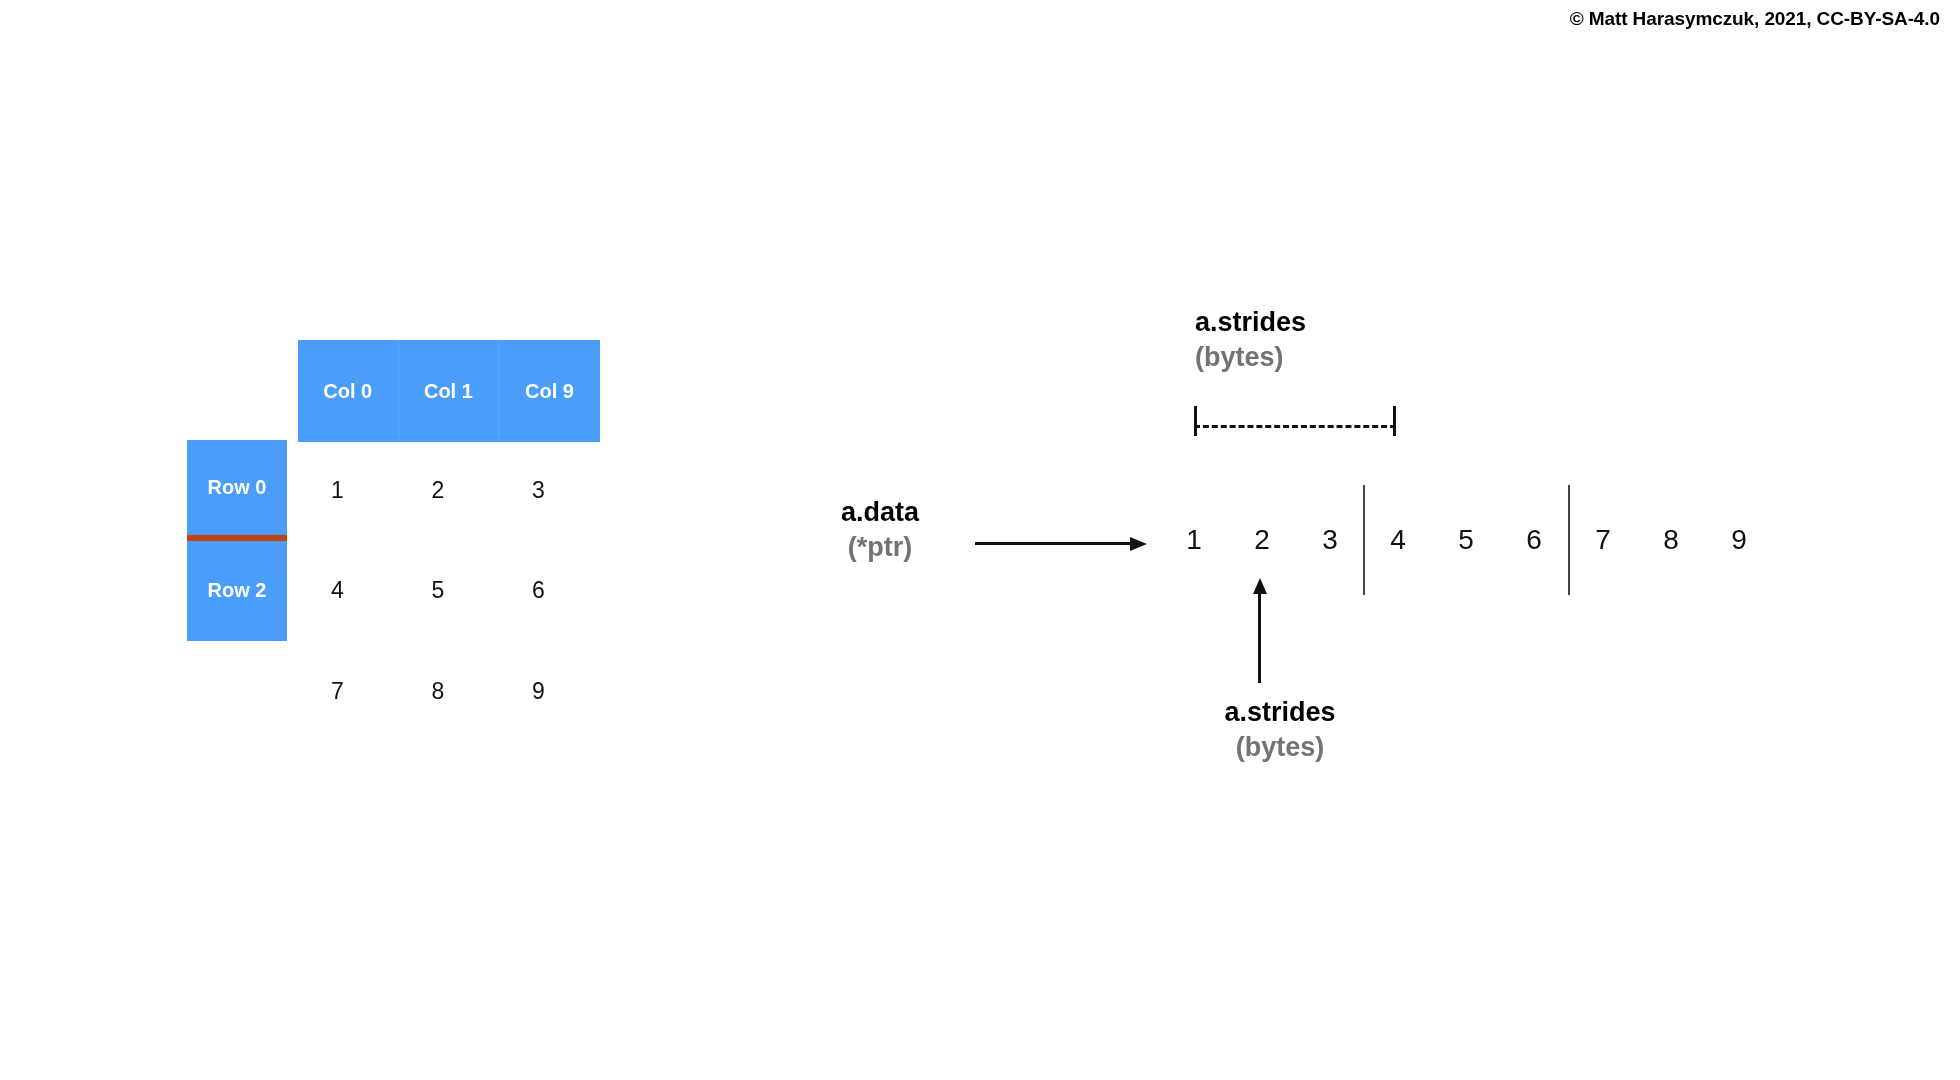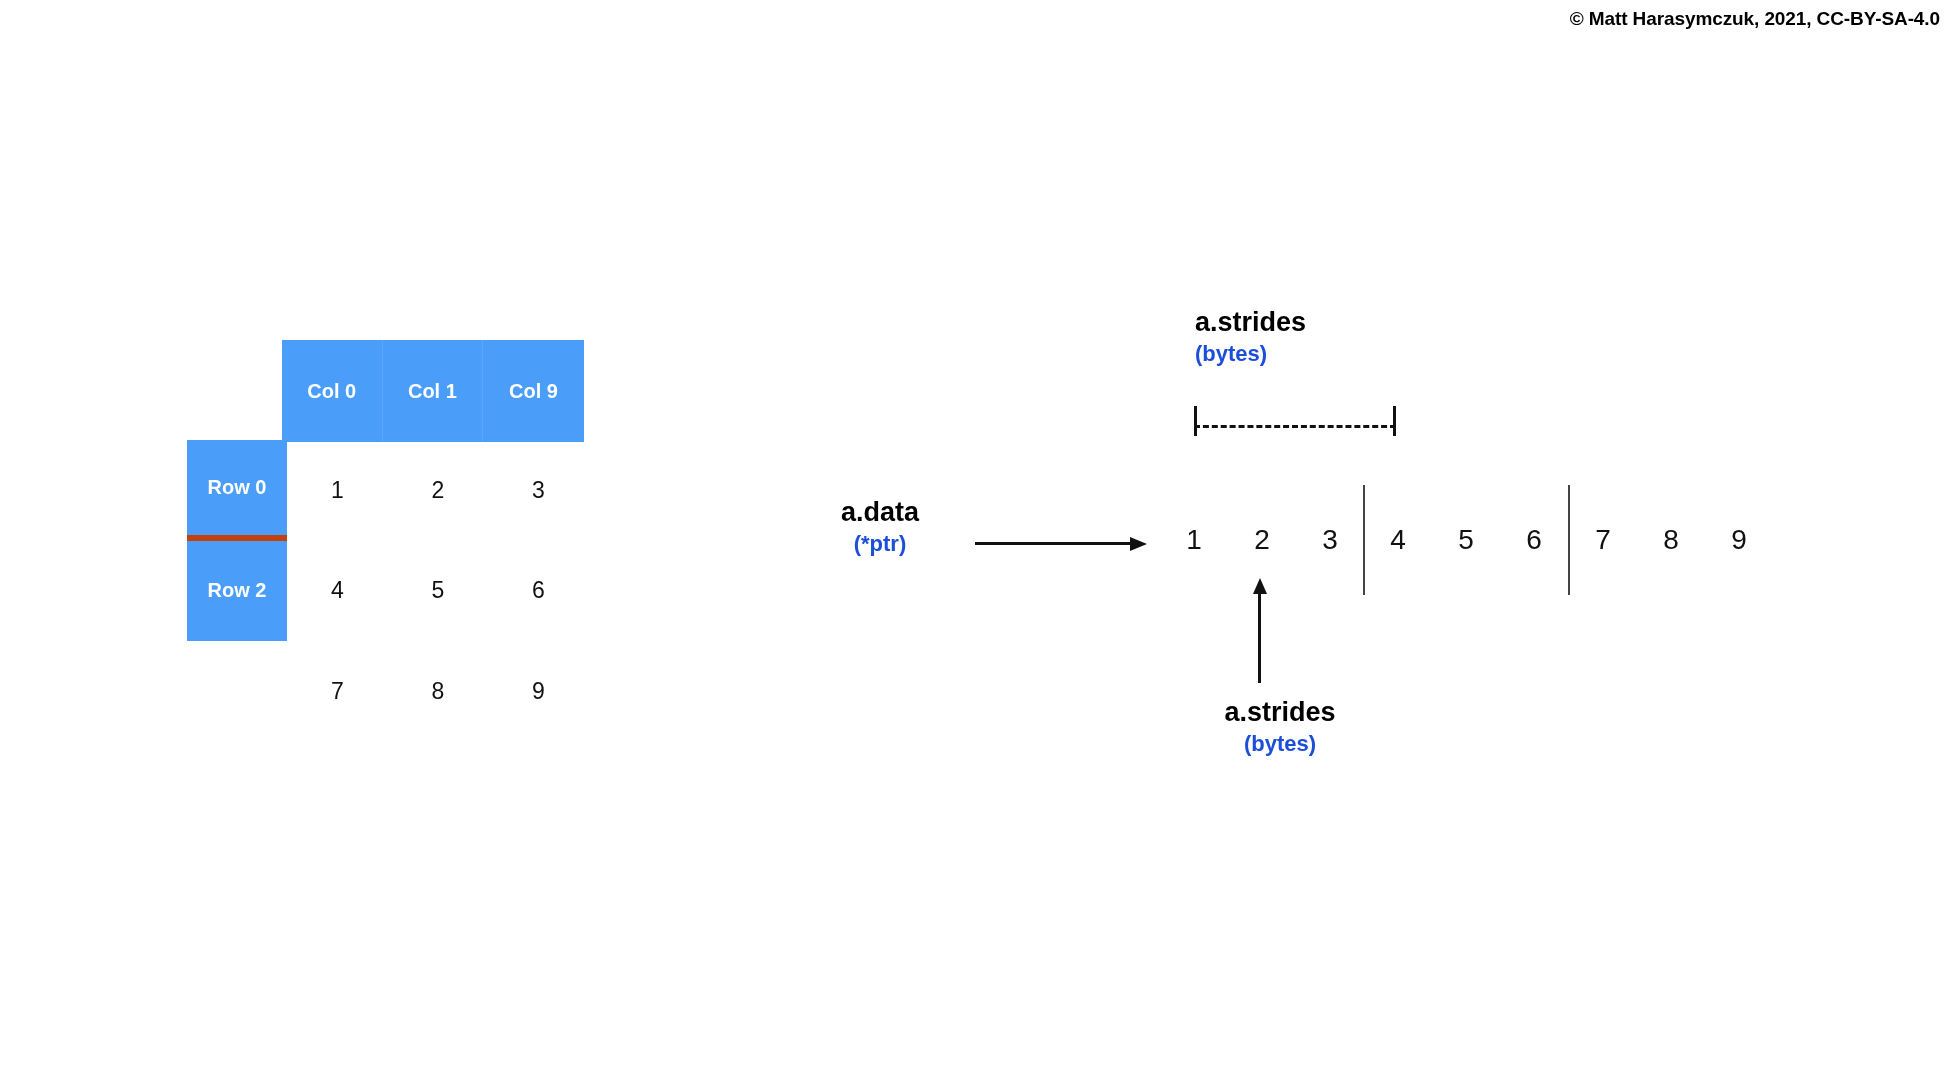--- a/index.html
+++ b/index.html
@@ -46,21 +46,21 @@
   
   #matrix {
     position: absolute;
     left: 187px;
     top: 340px;
     width: 402px;
     height: 402px;
   }
   .col-head-band {
     position: absolute;
-    left: 95px;
+    left: 111px;
     top: 0px;
     width: 302px;
     height: 102px;
     display: flex;
   }
   .col-head {
     width: 100.6px;
     height: 102px;
     background: #4a9ef9;
     color: #ffffff;
@@ -139,23 +139,23 @@
     text-align: center;
   }
   .prop-name {
     font-size: 27px;
     font-weight: bold;
     color: #000000;
     line-height: 1.28;
     white-space: nowrap;
   }
   .prop-unit {
-    font-size: 22px;
-    font-weight: bold;
-    color: #1d4ed8;
+    font-size: 27px;
+    font-weight: bold;
+    color: #737373;
     line-height: 1.28;
     white-space: nowrap;
   }
 
   #strides-bracket {
     position: absolute;
     left: 1194px;
     top: 404px;
     width: 202px;
     height: 32px;

